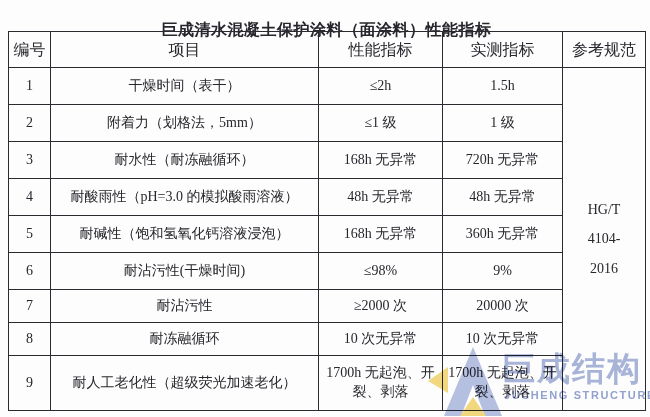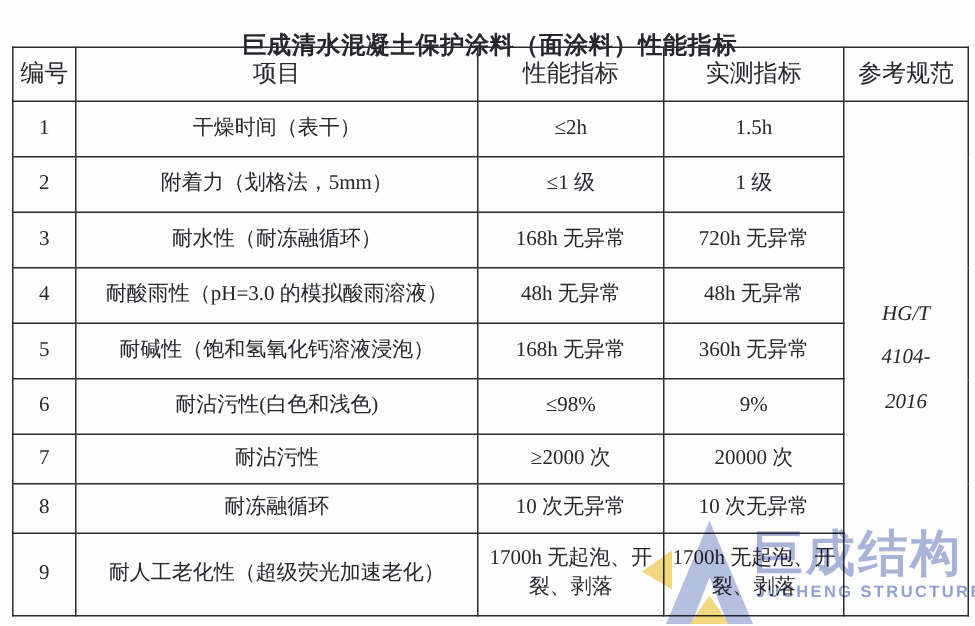--- a/index.html
+++ b/index.html
@@ -54,21 +54,20 @@
     font-weight: 400;
     margin-left: 18px;
   }
   tr.rh-head { height: 36px; }
   tr.rh-a { height: 37px; }
   tr.rh-b { height: 33px; }
   tr.rh-big { height: 55px; }
   td.ref-cell {
     font-size: 14px;
     line-height: 2.1;
-    font-style: italic;
   }
   
   .watermark {
     position: absolute;
     left: 428px;
     top: 343px;
     width: 222px;
     height: 74px;
     z-index: 5;
     mix-blend-mode: multiply;
@@ -151,21 +150,21 @@
       <td>48h 无异常</td>
     </tr>
     <tr class="rh-a">
       <td>5</td>
       <td>耐碱性（饱和氢氧化钙溶液浸泡）</td>
       <td>168h 无异常</td>
       <td>360h 无异常</td>
     </tr>
     <tr class="rh-a">
       <td>6</td>
-      <td>耐沾污性(白色和浅色)</td>
+      <td>耐沾污性(干燥时间)</td>
       <td>≤98%</td>
       <td>9%</td>
     </tr>
     <tr class="rh-b">
       <td>7</td>
       <td>耐沾污性</td>
       <td>≥2000 次</td>
       <td>20000 次</td>
     </tr>
     <tr class="rh-b">

